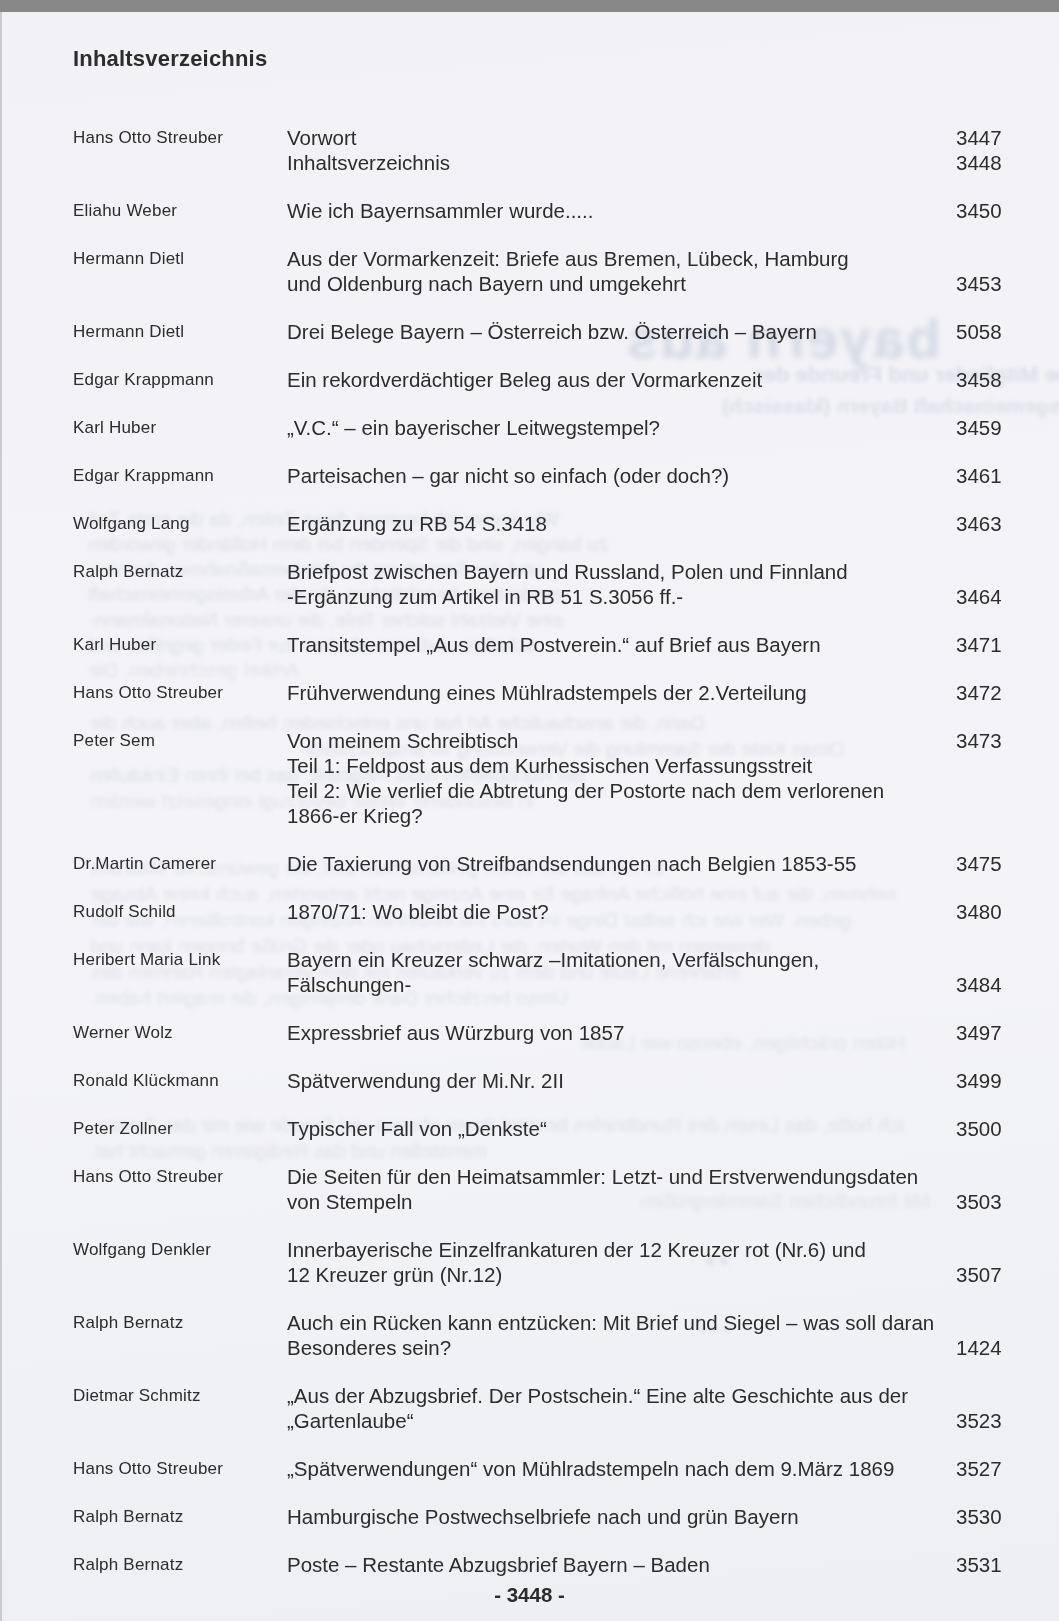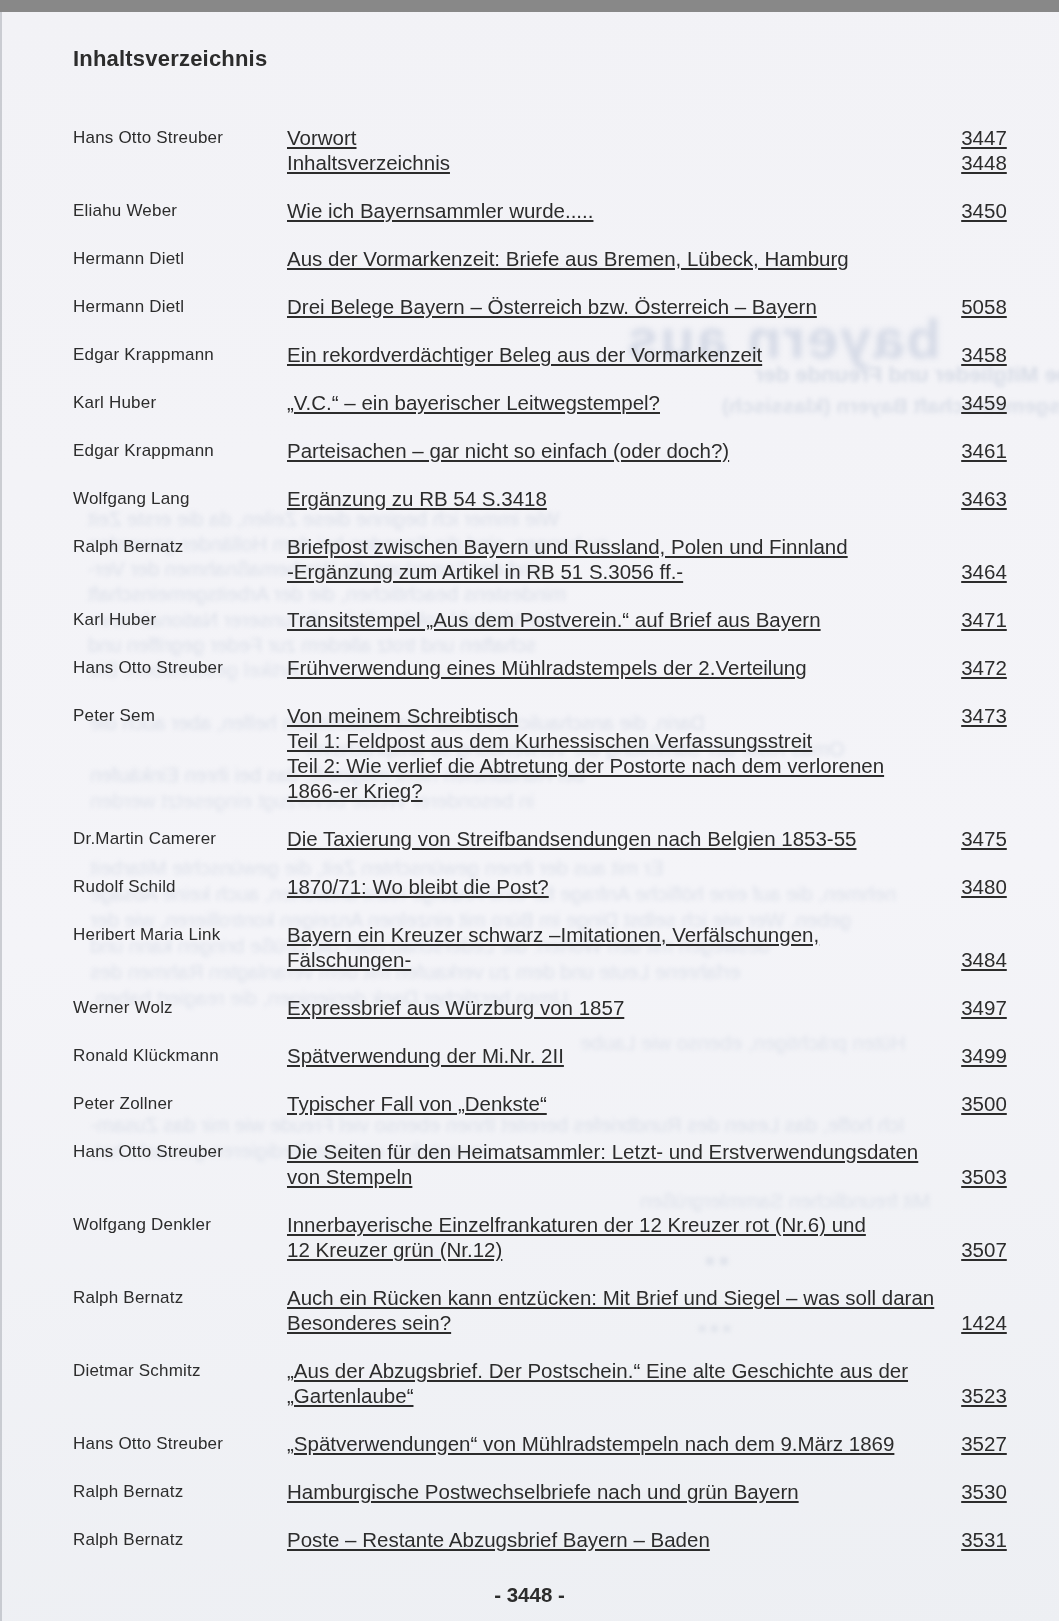--- a/index.html
+++ b/index.html
@@ -42,24 +42,24 @@
     margin:0 0 54px 0;letter-spacing:.2px;
   }
   .entry{
     display:grid;grid-template-columns:214px 1fr;
     margin-bottom:23px;
   }
   .author{
     font-weight:400;font-size:17px;line-height:25px;
     letter-spacing:.2px;padding-right:8px;
   }
-  .lines{min-width:0;text-decoration:underline;}
+  .lines{min-width:0;}
   .line{display:flex;align-items:baseline;}
   .line .t{flex:1;font-size:20.5px;line-height:25px;padding-right:10px;}
-  .line .p{font-size:20.5px;line-height:25px;text-align:center;min-width:56px;}
+  .line .p{font-size:20.5px;line-height:25px;text-align:left;min-width:56px;}
   .footer{
     position:absolute;left:0;right:0;bottom:26px;
     text-align:center;font-weight:700;font-size:20.5px;z-index:2;
   }
 </style>
 </head>
 <body>
 
 <div class="page">
   <div class="ghost-layer" id="ghost-layer">
@@ -121,20 +121,24 @@
   </div>
 
   <div class="entry">
     <div class="author">Hermann Dietl</div>
     <div class="lines">
   <div class="line">
     <span class="t">Aus der Vormarkenzeit: Briefe aus Bremen, Lübeck, Hamburg</span>
     <span class="p"></span>
   </div>
 
+  <div class="line">
+    <span class="t">und Oldenburg nach Bayern und umgekehrt</span>
+    <span class="p">3453</span>
+  </div>
 </div>
   </div>
 
   <div class="entry">
     <div class="author">Hermann Dietl</div>
     <div class="lines">
   <div class="line">
     <span class="t">Drei Belege Bayern – Österreich bzw. Österreich – Bayern</span>
     <span class="p">5058</span>
   </div>

